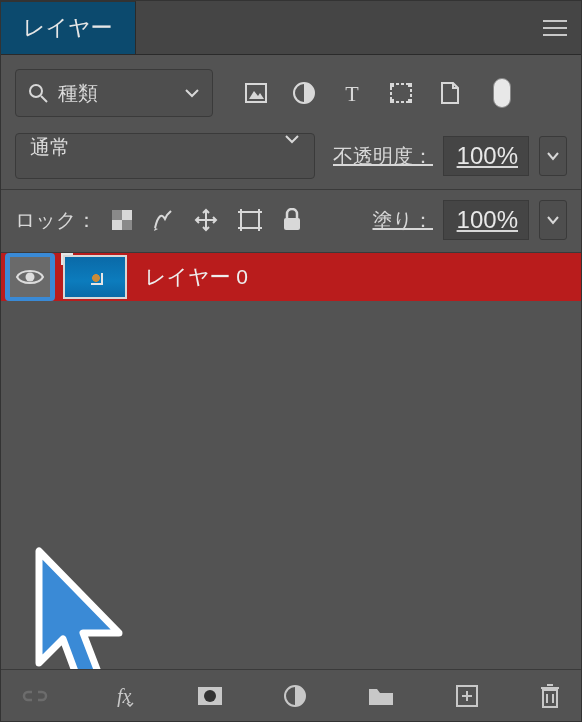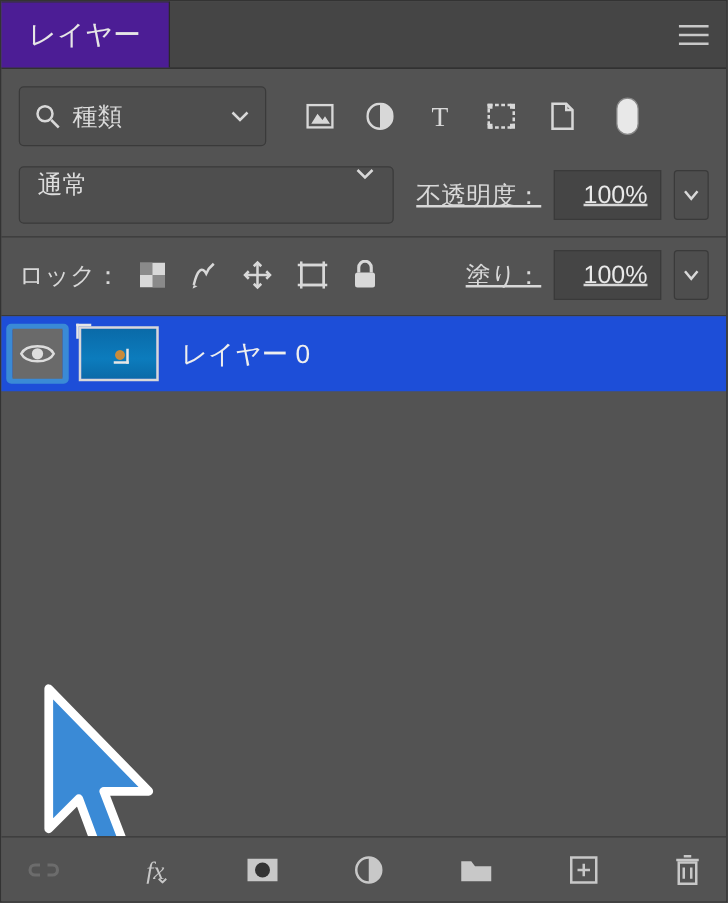--- a/index.html
+++ b/index.html
@@ -21,21 +21,21 @@
     position: relative;
   }
   .tab {
     padding: 0 22px;
     display: flex; align-items: center;
     color: #9a9a9a;
     cursor: pointer;
     font-size: 22px;
   }
   .tab.active {
-    background: #4c1d95;
+    background: #0c4a6e;
     color: #e6e6e6;
     border-top: 1px solid #333;
     border-right: 1px solid #2a2a2a;
   }
   .tab + .tab { border-right: 1px solid #3a3a3a; }
   .panel-menu {
     position: absolute; right: 14px; top: 0; bottom: 0;
     display: flex; align-items: center;
     color: #c8c8c8;
   }
@@ -79,21 +79,21 @@
   }
   .opacity-group, .fill-group {
     display:flex; align-items:center; gap:10px;
     color: #d8d8d8; font-size: 20px; text-decoration: underline;
   }
   .pct-box {
     width: 86px; height: 40px;
     background: #454545;
     display:flex; align-items:center; justify-content:flex-end;
     padding: 0 10px; color:#e8e8e8;
-    font-size: 20px;
+    font-size: 24px;
     border: 1px solid #3a3a3a;
   }
   .chev-btn {
     width: 28px; height: 40px;
     border: 1px solid #3a3a3a;
     background: #4e4e4e;
     display:flex; align-items:center; justify-content:center;
     border-radius: 3px;
   }
   .row3 {
@@ -105,22 +105,22 @@
   .lock-label { color:#d8d8d8; font-size:20px; }
   .lock-icons { display:flex; align-items:center; gap:20px; }
   .spacer { flex: 1; }
   .layers-area {
     position: relative;
     height: 480px;
     background: #535353;
   }
   .layer-row {
     display:flex; align-items:center;
-    height: 60px;
-    background: #1d4ed8;
+    height: 48px;
+    background: #b91c1c;
     margin: 0;
   }
   .eye-cell {
     width: 50px; height: 48px;
     display:flex; align-items:center; justify-content:center;
     margin-left: 4px;
   }
   .eye-highlight {
     border: 5px solid #3a8ad6;
     border-radius: 4px;

